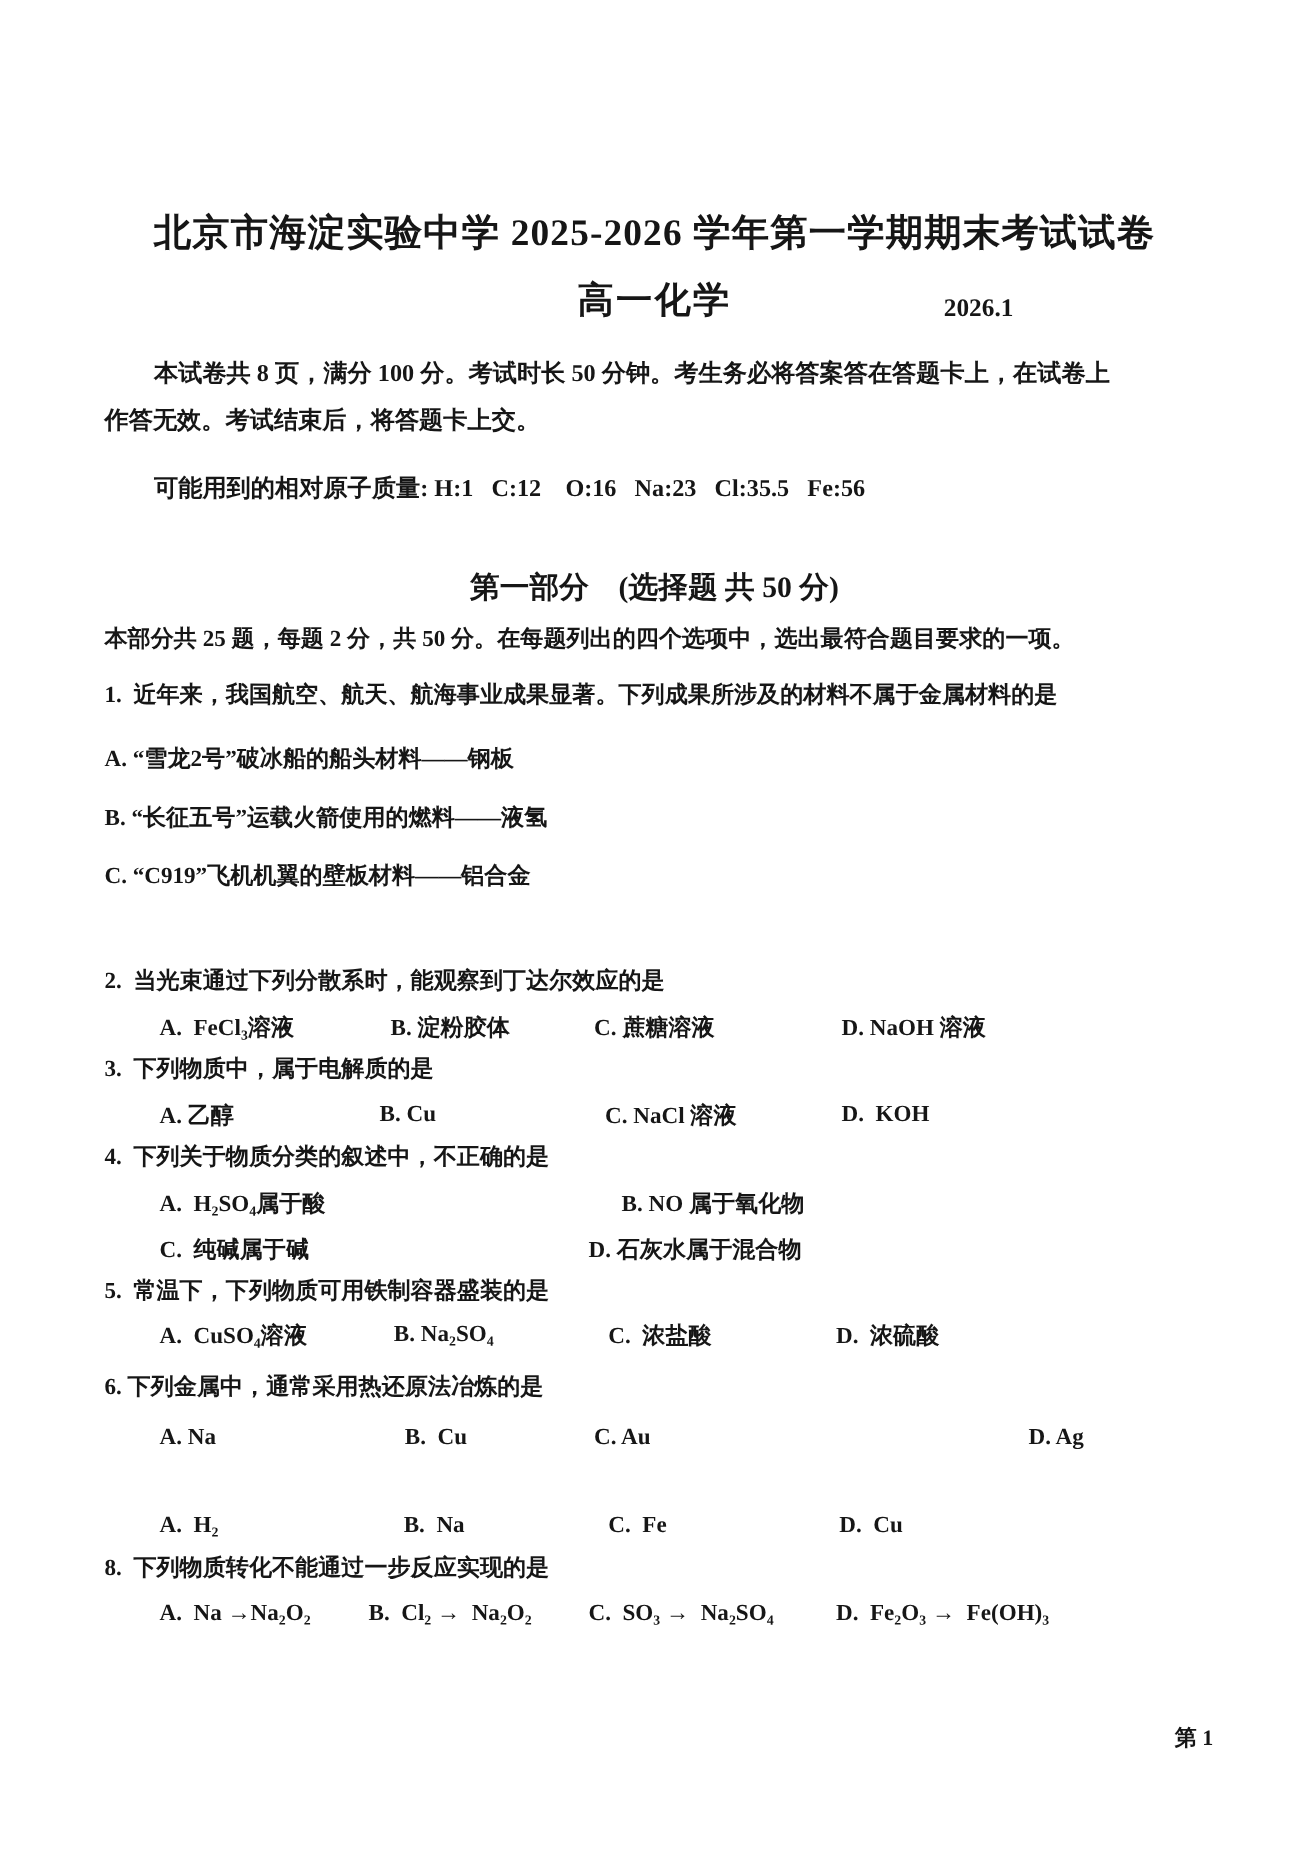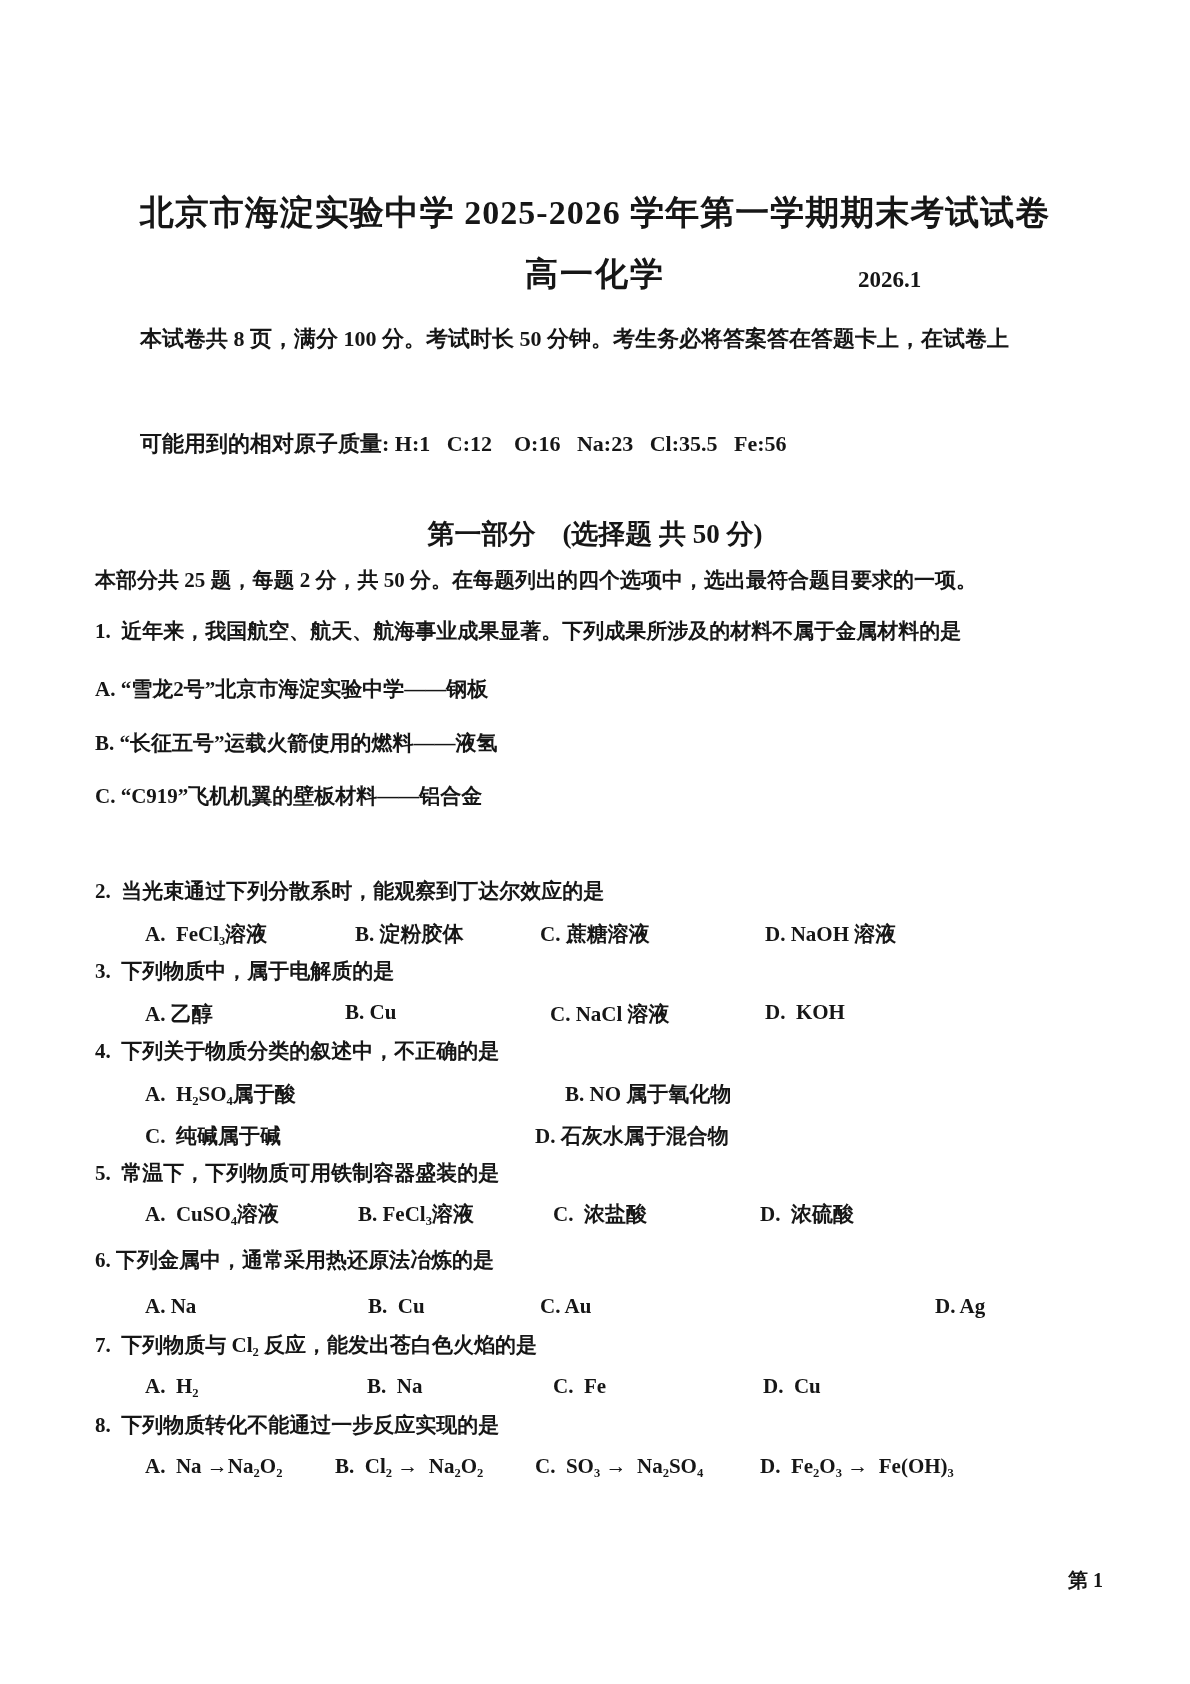--- a/index.html
+++ b/index.html
@@ -28,27 +28,28 @@
 </head>
 <body>
 
 <div class="sheet">
 
   <div class="ln center title" style="top:192px">北京市海淀实验中学 2025-2026 学年第一学期期末考试试卷</div>
   <div class="ln center subtitle" style="top:254px">高一化学</div>
   <div class="ln date" style="top:266px; left:858px">2026.1</div>
 
   <div class="ln body-t" style="top:325px; left:140px">本试卷共 8 页，满分 100 分。考试时长 50 分钟。考生务必将答案答在答题卡上，在试卷上</div>
+  <div class="ln body-t" style="top:368px; left:95px">作答无效。考试结束后，将答题卡上交。</div>
   <div class="ln body-t" style="top:430px; left:140px">可能用到的相对原子质量: H:1   C:12    O:16   Na:23   Cl:35.5   Fe:56</div>
 
   <div class="ln center heading" style="top:518px">第一部分    (选择题 共 50 分)</div>
   <div class="ln intro" style="top:567px; left:95px">本部分共 25 题，每题 2 分，共 50 分。在每题列出的四个选项中，选出最符合题目要求的一项。</div>
 
   <div class="ln stem" style="top:618px">1.  近年来，我国航空、航天、航海事业成果显著。下列成果所涉及的材料不属于金属材料的是</div>
-  <div class="ln stem" style="top:676px">A. “雪龙2号”北京市海淀实验中学——钢板</div>
+  <div class="ln stem" style="top:676px">A. “雪龙2号”破冰船的船头材料——钢板</div>
   <div class="ln stem" style="top:730px">B. “长征五号”运载火箭使用的燃料——液氢</div>
   <div class="ln stem" style="top:783px">C. “C919”飞机机翼的壁板材料——铝合金</div>
 
   <div class="ln stem" style="top:878px">2.  当光束通过下列分散系时，能观察到丁达尔效应的是</div>
   <div class="optrow" style="top:920px">
     <span class="opt" style="left:145px">A.  FeCl₃溶液</span>
     <span class="opt" style="left:355px">B. 淀粉胶体</span>
     <span class="opt" style="left:540px">C. 蔗糖溶液</span>
     <span class="opt" style="left:765px">D. NaOH 溶液</span>
   </div>
@@ -67,34 +68,33 @@
     <span class="opt" style="left:565px">B. NO 属于氧化物</span>
   </div>
   <div class="optrow" style="top:1122px">
     <span class="opt" style="left:145px">C.  纯碱属于碱</span>
     <span class="opt" style="left:535px">D. 石灰水属于混合物</span>
   </div>
 
   <div class="ln stem" style="top:1160px">5.  常温下，下列物质可用铁制容器盛装的是</div>
   <div class="optrow" style="top:1200px">
     <span class="opt" style="left:145px">A.  CuSO₄溶液</span>
-    <span class="opt" style="left:358px">B. FeCl₃溶液</span>
+    <span class="opt" style="left:358px">B. Na₂SO₄</span>
     <span class="opt" style="left:553px">C.  浓盐酸</span>
     <span class="opt" style="left:760px">D.  浓硫酸</span>
   </div>
 
   <div class="ln stem" style="top:1247px">6. 下列金属中，通常采用热还原法冶炼的是</div>
   <div class="optrow" style="top:1294px">
     <span class="opt" style="left:145px">A. Na</span>
     <span class="opt" style="left:368px">B.  Cu</span>
     <span class="opt" style="left:540px">C. Au</span>
     <span class="opt" style="left:935px">D. Ag</span>
   </div>
 
-  <div class="ln stem" style="top:1332px">7.  下列物质与 Cl₂ 反应，能发出苍白色火焰的是</div>
   <div class="optrow" style="top:1374px">
     <span class="opt" style="left:145px">A.  H₂</span>
     <span class="opt" style="left:367px">B.  Na</span>
     <span class="opt" style="left:553px">C.  Fe</span>
     <span class="opt" style="left:763px">D.  Cu</span>
   </div>
 
   <div class="ln stem" style="top:1412px">8.  下列物质转化不能通过一步反应实现的是</div>
   <div class="optrow" style="top:1454px">
     <span class="opt" style="left:145px">A.  Na →Na₂O₂</span>

